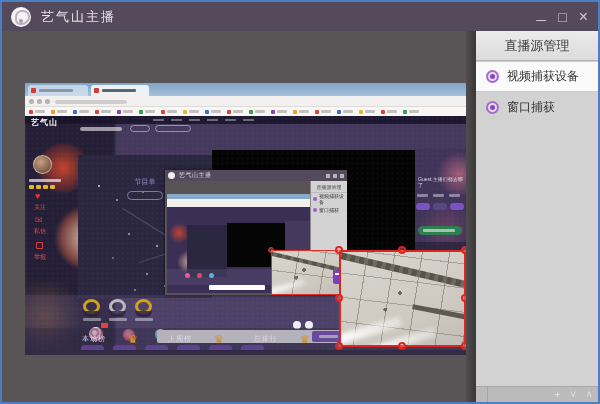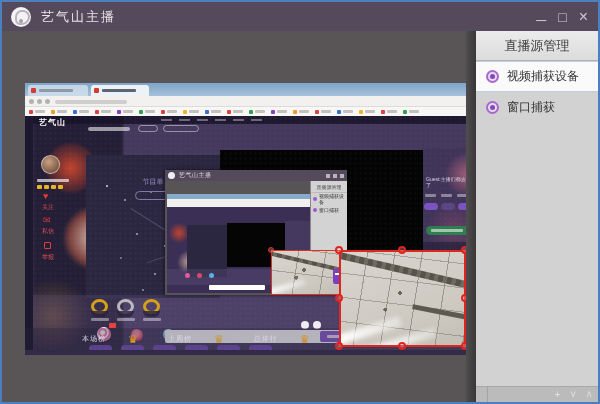--- a/index.html
+++ b/index.html
@@ -83,21 +83,21 @@
   .chrome-addr{ position:absolute; left:0; top:13px; width:100%; height:11px; background:#f2f1f0; border-bottom:1px solid #dddcdb; }
   .nav-dot{ position:absolute; top:3px; width:5px; height:5px; border-radius:50%; background:#b3b2b1; }
   .url-bar{ position:absolute; left:30px; top:3.5px; width:72px; height:4px; background:#cfcecd; border-radius:2px; }
   .chrome-bm{ position:absolute; left:0; top:24px; width:100%; height:9px; background:#f8f7f6;
     display:flex; align-items:center; gap:6px; padding-left:4px; overflow:hidden; }
   .bm{ display:flex; align-items:center; gap:2px; flex:0 0 auto; }
   .bm i{ width:4px; height:4px; border-radius:1px; display:block; }
   .bm b{ width:10px; height:3px; background:#c2c1c0; border-radius:1px; display:block; }
 
   
-  .site{ position:absolute; left:8px; top:33px; width:442px; height:239px;
+  .site{ position:absolute; left:0; top:33px; width:442px; height:239px;
     background:#453a5e; overflow:hidden; }
   .bokeh-left{ position:absolute; left:0; top:0; width:90px; height:239px;
     background:
       radial-gradient(circle 34px at 38px 52px, rgba(205,70,45,.95), rgba(160,50,40,.25) 70%, transparent 75%),
       radial-gradient(circle 42px at 62px 122px, rgba(235,210,195,.9), rgba(210,100,70,.5) 60%, transparent 78%),
       radial-gradient(circle 50px at 20px 200px, rgba(150,110,60,.5), transparent 75%),
       linear-gradient(#241f36,#241f36);
     filter:blur(1px); }
   .dots-overlay{ position:absolute; inset:0;
     background-image:radial-gradient(rgba(255,255,255,.22) 1px, transparent 1.4px);

